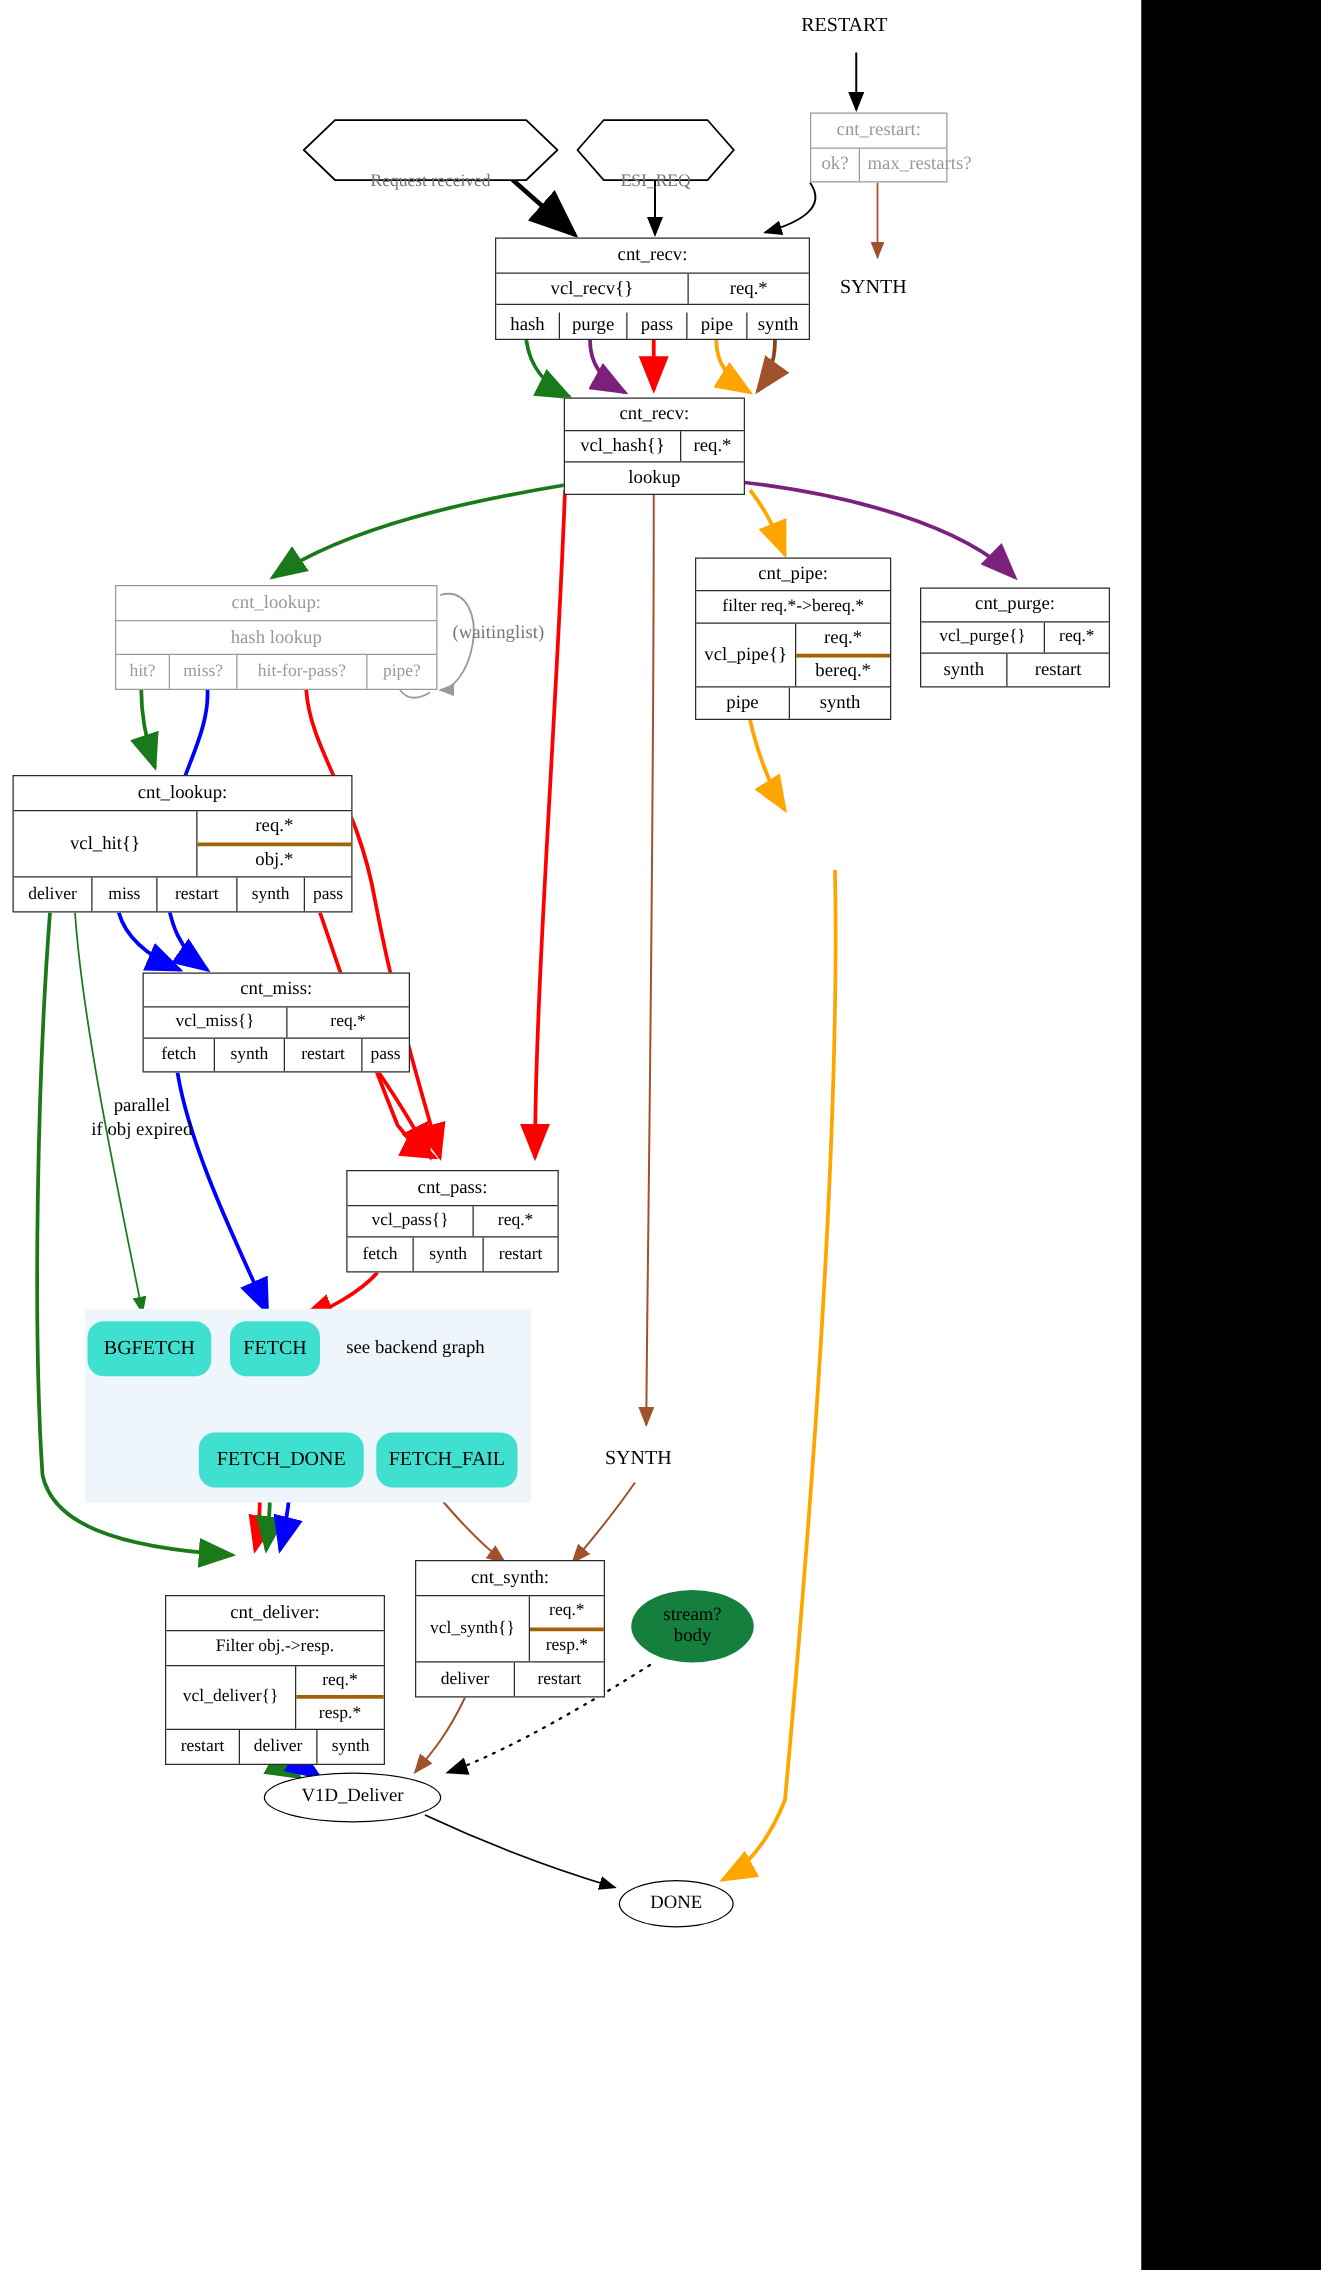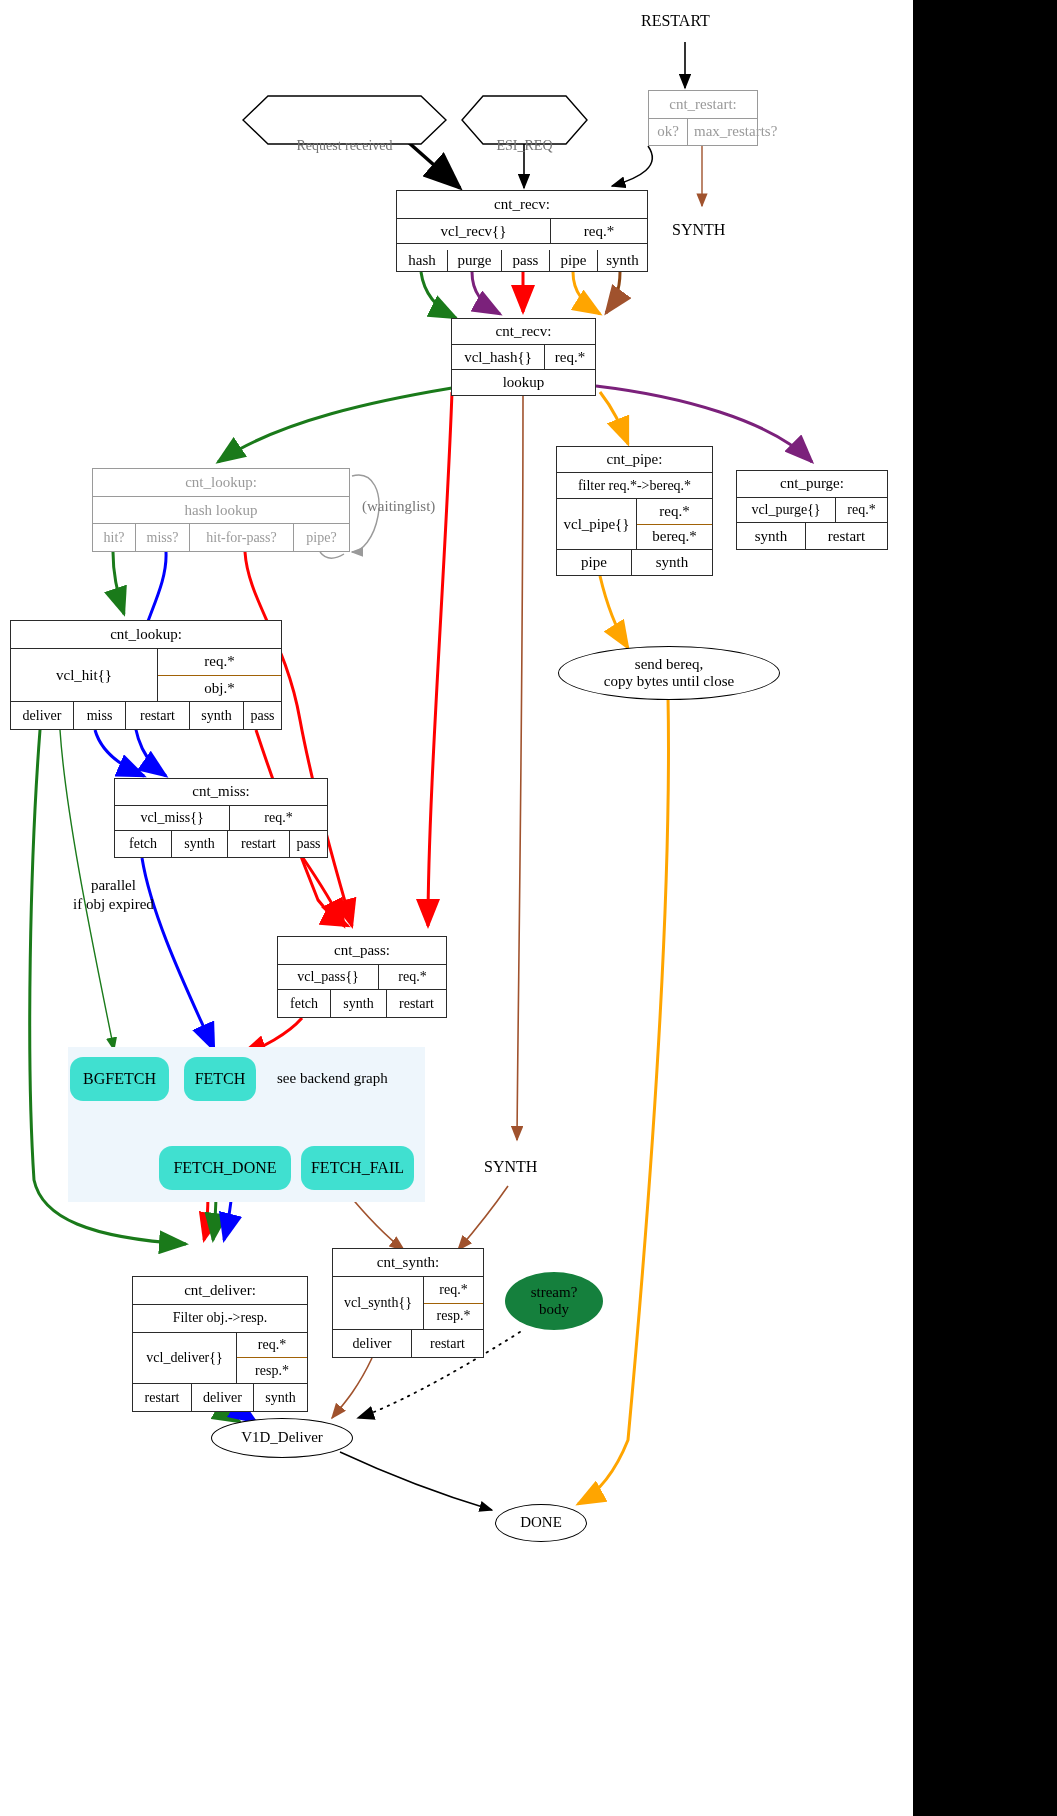--- a/index.html
+++ b/index.html
@@ -11,21 +11,21 @@
   
   .node{position:absolute;box-sizing:border-box;background:#ffffff;
         border:1px solid #2b2b2b;display:flex;flex-direction:column;z-index:5;}
   .node .row{display:flex;border-top:1px solid #2b2b2b;}
   .node .row:first-child{border-top:none;}
   .node .cell{flex:1;display:flex;align-items:center;justify-content:center;
               border-left:1px solid #2b2b2b;text-align:center;white-space:nowrap;
               font-size:15px;color:#000;padding:2px 6px;box-sizing:border-box;}
   .node .cell:first-child{border-left:none;}
   .node .col{display:flex;flex-direction:column;}
-  .node .col .cell{border-left:none;border-top:1px solid #a16207;}
+  .node .col .cell{border-left:none;border-top:3px solid #a16207;}
   .node .col .cell:first-child{border-top:none;}
   .node.grey{border-color:#9a9a9a;}
   .node.grey .row{border-top-color:#9a9a9a;}
   .node.grey .cell{border-left-color:#9a9a9a;color:#9a9a9a;}
 
   
   .hex{position:absolute;z-index:6;}
   .hex .lbl{position:absolute;left:0;top:0;width:100%;height:100%;
             display:flex;align-items:center;justify-content:center;
             font-size:14px;color:#737373;margin-top:26px;}
@@ -312,24 +312,20 @@
       <div class="cell" style="flex:0 0 100px;font-size:14px;">vcl_pass{}</div>
       <div class="cell" style="font-size:14px;">req.*</div>
     </div>
     <div class="row" style="height:28px;">
       <div class="cell" style="flex:0 0 52px;font-size:14px;">fetch</div>
       <div class="cell" style="flex:0 0 56px;font-size:14px;">synth</div>
       <div class="cell" style="font-size:14px;">restart</div>
     </div>
   </div>
 
-  <div class="ell" style="left:558px;top:646px;width:220px;height:52px;">
-    <div>send bereq,</div>
-    <div>copy bytes until close</div>
-  </div>
 
   <div class="plain" style="left:73px;top:876px;text-align:center;font-size:15px;line-height:1.25;">
     <div>parallel</div>
     <div>if obj expired</div>
   </div>
 
   <div class="teal" style="left:70px;top:1057px;width:99px;height:44px;">BGFETCH</div>
   <div class="teal" style="left:184px;top:1057px;width:72px;height:44px;">FETCH</div>
   <div class="plain" style="left:277px;top:1070px;font-size:15px;">see backend graph</div>
   <div class="teal" style="left:159px;top:1146px;width:132px;height:44px;">FETCH_DONE</div>

